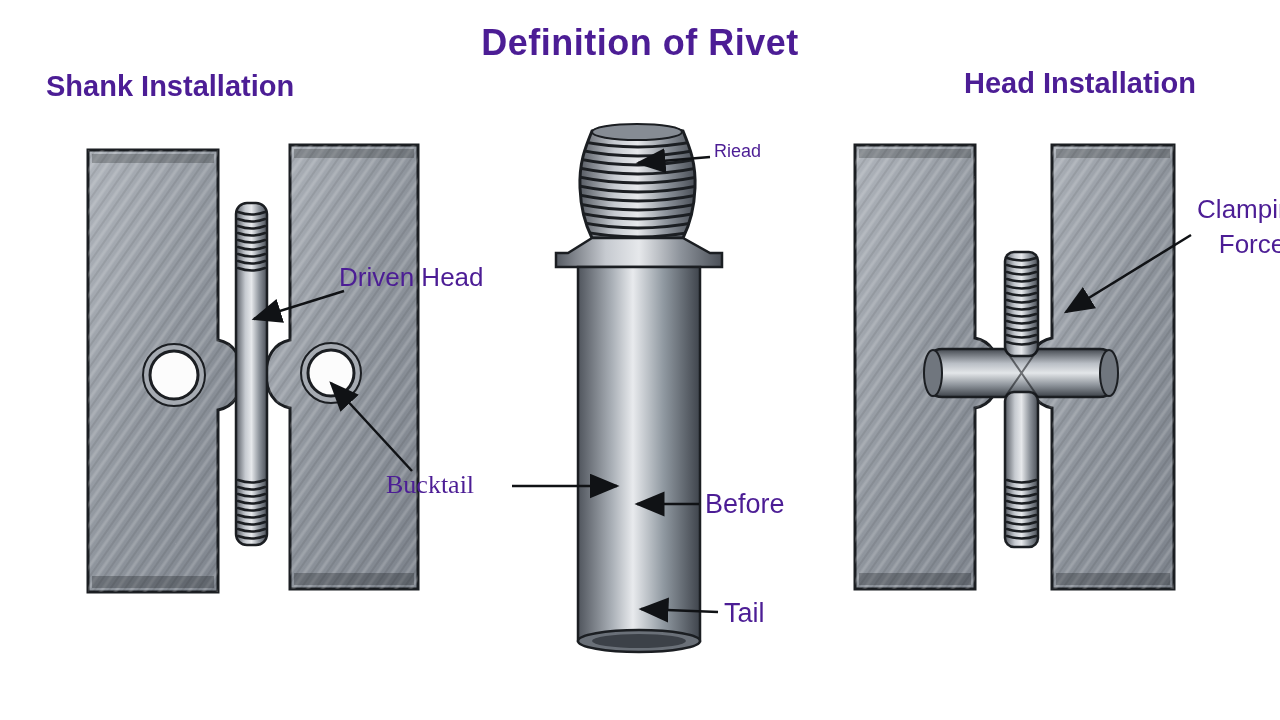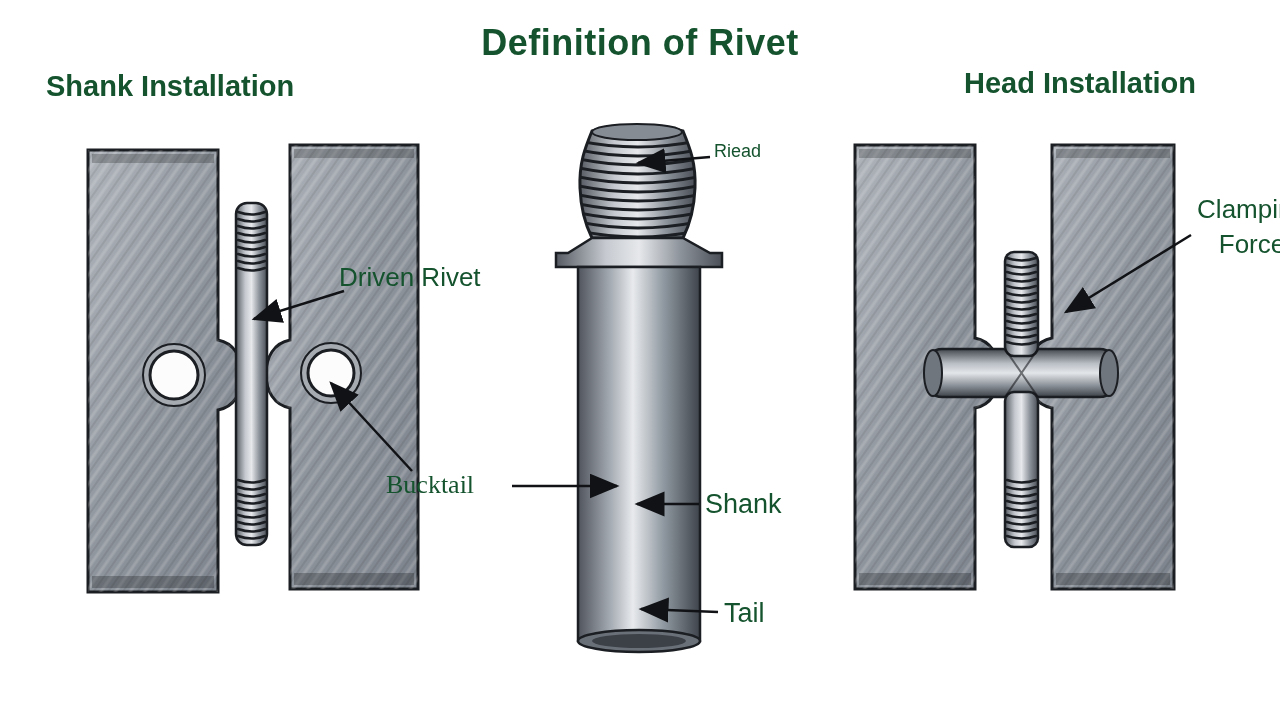--- a/index.html
+++ b/index.html
@@ -16,21 +16,21 @@
     background: #ffffff;
   }
   #diagram-svg {
     position: absolute;
     inset: 0;
     width: 1280px;
     height: 720px;
   }
   .label {
     position: absolute;
-    color: #14532d;
+    color: #4c1d95;
     white-space: nowrap;
     z-index: 2;
   }
   .title {
     left: 0; top: 22px; width: 100%;
     text-align: center;
     font-size: 36px;
     font-weight: 700;
     letter-spacing: 0.5px;
   }
@@ -188,20 +188,20 @@
       <line x1="699" y1="504" x2="637" y2="504" marker-end="url(#ah)"></line>
       <line x1="718" y1="612" x2="641" y2="609" marker-end="url(#ah)"></line>
       <line x1="1191" y1="235" x2="1066" y2="312" marker-end="url(#ah)"></line>
     </g>
   </svg>
 
   <div class="label title">Definition of Rivet</div>
   <div class="label panel-heading heading-before">Shank Installation</div>
   <div class="label panel-heading heading-after">Head Installation</div>
 
-  <div class="label callout lbl-driven-head">Driven Rivet</div>
+  <div class="label callout lbl-driven-head">Driven Head</div>
   <div class="label callout lbl-bucktail">Bucktail</div>
   <div class="label callout lbl-head">Riead</div>
-  <div class="label callout lbl-shank">Shank</div>
+  <div class="label callout lbl-shank">Before</div>
   <div class="label callout lbl-tail">Tail</div>
   <div class="label callout lbl-clamping">Clamping Force</div>
 
 </div>
 
 </body></html>

